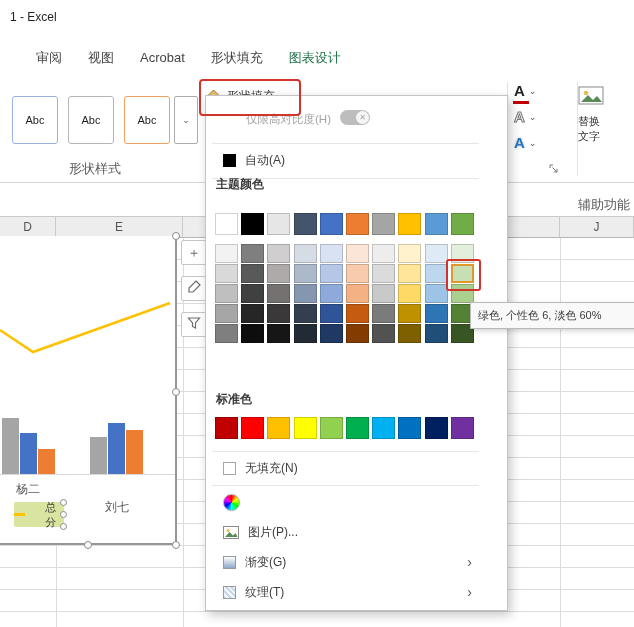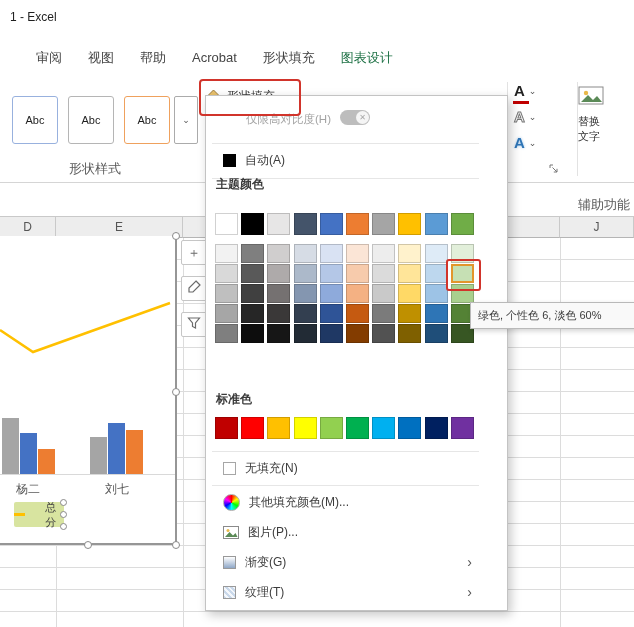--- a/index.html
+++ b/index.html
@@ -54,21 +54,20 @@
 </head>
 <body>
 
 <div class="app">
 
   <div class="abs" style="left:10px;top:10px;font-size:12px;color:#1F1F1F;">1 - Excel</div>
 
   <div class="tabrow">
     <div class="tab">审阅</div>
     <div class="tab">视图</div>
-    <div class="tab">帮助</div>
     <div class="tab">Acrobat</div>
     <div class="tab">形状填充</div>
     <div class="tab ctx">图表设计</div>
   </div>
 
   <div class="ribbon">
     <div class="abc" style="left:12px;border:1px solid #98B1DE;">Abc</div>
     <div class="abc" style="left:68px;border:1px solid #B5B5B5;">Abc</div>
     <div class="abc" style="left:124px;border:1px solid #EFA15D;">Abc</div>
     <div class="abs" style="left:174px;top:20px;width:22px;height:46px;border:1px solid #ABABAB;border-radius:2px;display:flex;align-items:center;justify-content:center;">
@@ -141,21 +140,21 @@
         <line x1="0" y1="238.5" x2="175" y2="238.5" stroke="#D9D9D9"></line>
         <rect x="2" y="182" width="17" height="56" fill="#A5A5A5"></rect>
         <rect x="90" y="201" width="17" height="37" fill="#A5A5A5"></rect>
         <rect x="20" y="197" width="17" height="41" fill="#4472C4"></rect>
         <rect x="108" y="187" width="17" height="51" fill="#4472C4"></rect>
         <rect x="38" y="213" width="17" height="25" fill="#ED7D31"></rect>
         <rect x="126" y="194" width="17" height="44" fill="#ED7D31"></rect>
         <polyline points="0,94 33,116 170,67" fill="none" stroke="#FFC000" stroke-width="2.5"></polyline>
       </svg>
     <div class="catlabel" style="left:6px;top:245px;">杨二</div>
-    <div class="catlabel" style="left:95px;top:245px;">刘七</div>
+    <div class="catlabel" style="left:95px;top:263px;">刘七</div>
     <div class="legend" style="background: rgb(216, 228, 160);">
       <span class="legmark" style="background: rgb(255, 192, 0);"></span>
       <span>总分</span>
     </div>
     
     <div class="handle sm" style="left:60px;top:263px;"></div>
     <div class="handle sm" style="left:60px;top:275px;"></div>
     <div class="handle sm" style="left:60px;top:287px;"></div>
   </div>
 
@@ -294,21 +293,20 @@
 
     <div class="mrow" style="top:360px;">
       <span class="icon-sq" style="background:#FFF;border:1px solid #A6A6A6;"></span>
       <span>无填充(N)</span>
     </div>
 
     <div class="msep" style="top:389px;"></div>
 
     <div class="mrow" style="top:394px;">
       <span style="width:15px;height:15px;border-radius:50%;flex:none;border:1px solid #AAA;background:conic-gradient(#F00,#FF0,#0F0,#0FF,#00F,#F0F,#F00);"></span>
-      <span>其他填充颜色(M)...</span>
     </div>
 
     <div class="mrow" style="top:424px;">
       <span style="display:flex;flex:none;">
         <svg width="16" height="13" viewBox="0 0 16 13">
           <rect x="0.5" y="0.5" width="15" height="12" fill="#FFF" stroke="#8A8A8A"></rect>
           <circle cx="5" cy="4.5" r="1.5" fill="#E9B949"></circle>
           <path d="M2 11 L6.5 6 L10 9.5 L12.5 7 L14.5 11 Z" fill="#5B8A57"></path>
         </svg>
       </span>

